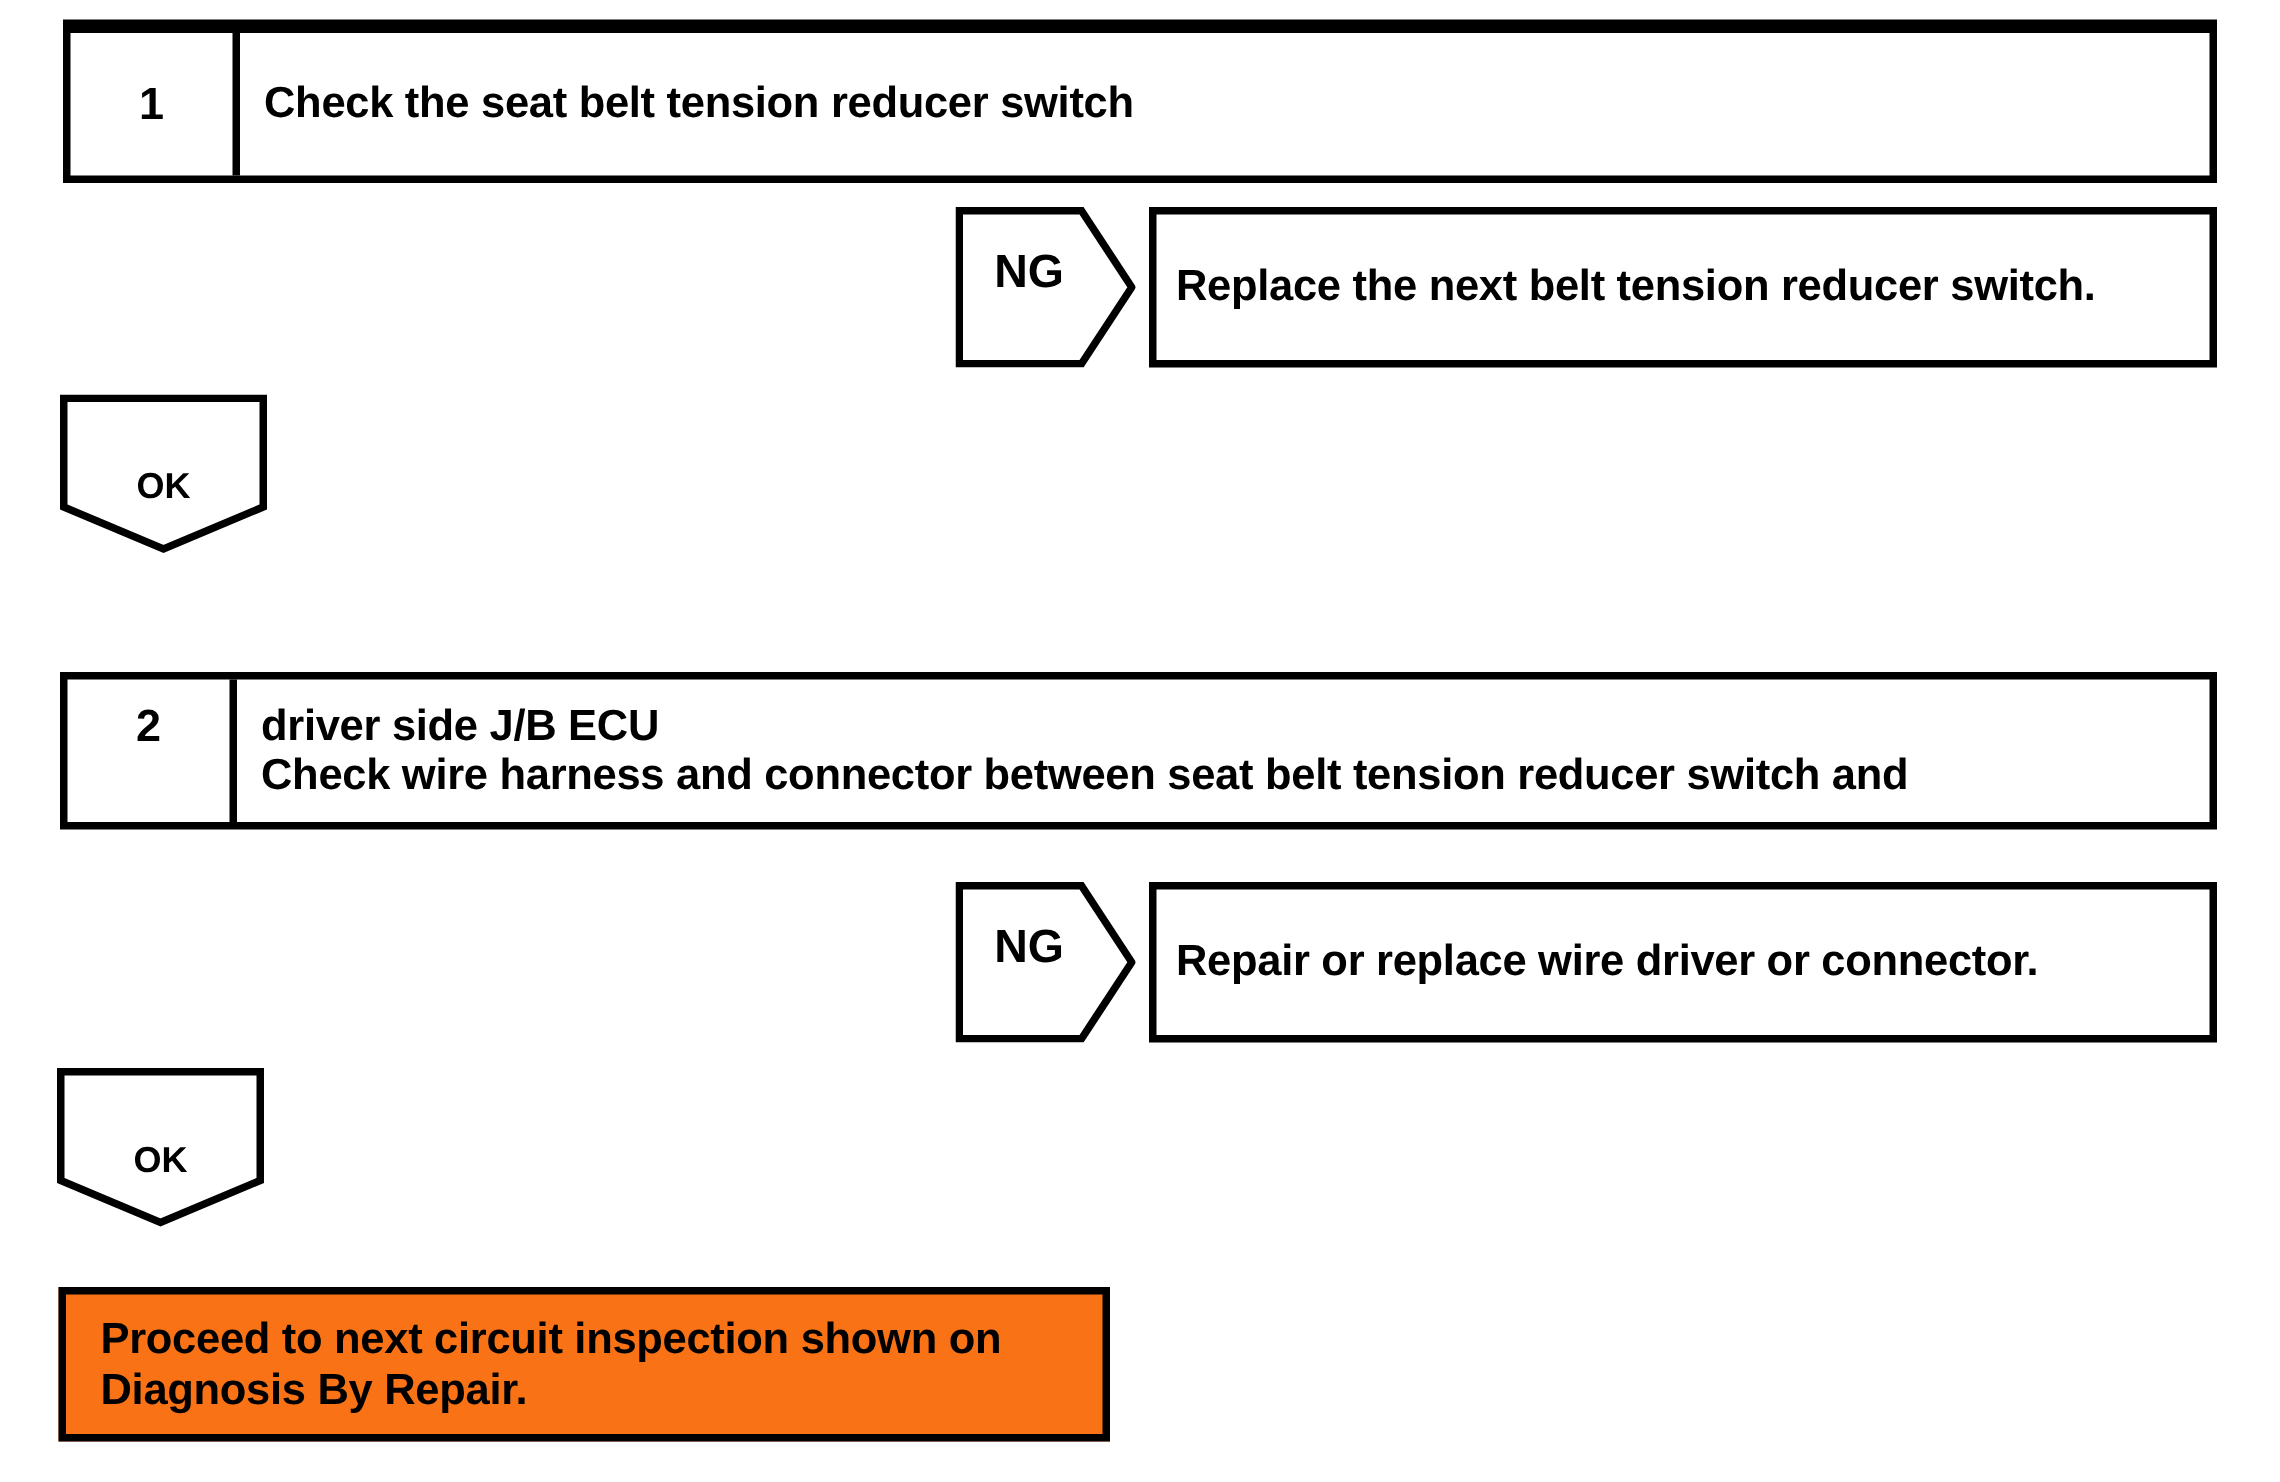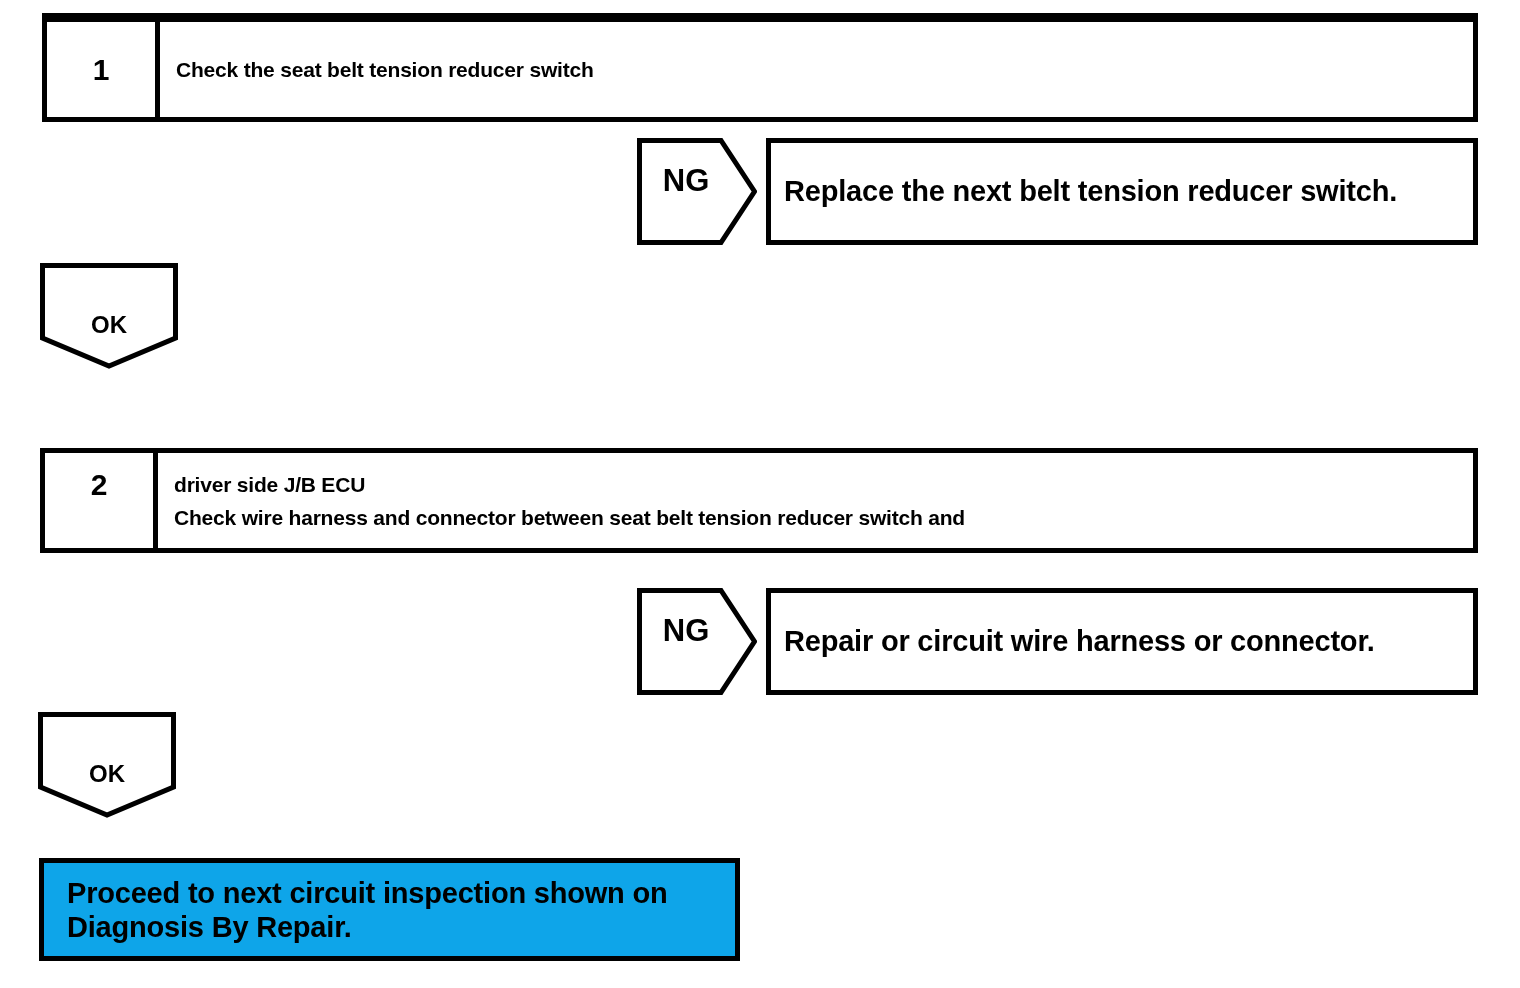--- a/index.html
+++ b/index.html
@@ -49,21 +49,21 @@
     align-items: flex-start;
     padding-top: 15px;
   }
   .instr-cell {
     flex: 1 1 auto;
     display: flex;
     flex-direction: column;
     justify-content: center;
     padding-left: 16px;
     padding-right: 10px;
-    font-size: 21px;
+    font-size: 29px;
     line-height: 33px;
     letter-spacing: -0.2px;
   }
 
   
   .ng-badge {
     position: absolute;
     width: 120px; height: 86px;
   }
   #ng1 { left: 637px; top: 138px; }
@@ -113,21 +113,21 @@
     font-size: 24px;
     margin-top: 24px;
   }
 
   
   #final-box {
     position: absolute;
     left: 39px; top: 858px;
     width: 701px; height: 103px;
     border: 5px solid #000;
-    background: #0ea5e9;
+    background: #f97316;
     display: flex;
     flex-direction: column;
     justify-content: center;
     padding-left: 23px;
     padding-right: 8px;
     font-size: 29px;
     line-height: 34px;
     letter-spacing: -0.2px;
   }
 </style>
@@ -172,21 +172,21 @@
     </div>
   </div>
 
   <div id="ng2" class="ng-badge">
     <svg width="120" height="107" viewBox="0 0 120 107">
       <polygon points="2.5,2.5 84,2.5 117.5,53.5 84,104.5 2.5,104.5" fill="#ffffff" stroke="#000000" stroke-width="5"></polygon>
     </svg>
     <span class="ng-label">NG</span>
   </div>
   <div id="action2" class="action-box">
-    <span>Repair or circuit wire harness or connector.</span>
+    <span>Repair or replace wire driver or connector.</span>
   </div>
 
   <div id="ok2" class="ok-badge">
     <svg width="138" height="106" viewBox="0 0 138 106">
       <polygon points="2.5,2.5 135.5,2.5 135.5,75 69,103 2.5,75" fill="#ffffff" stroke="#000000" stroke-width="5"></polygon>
     </svg>
     <span class="ok-label">OK</span>
   </div>
 
   <div id="final-box">

